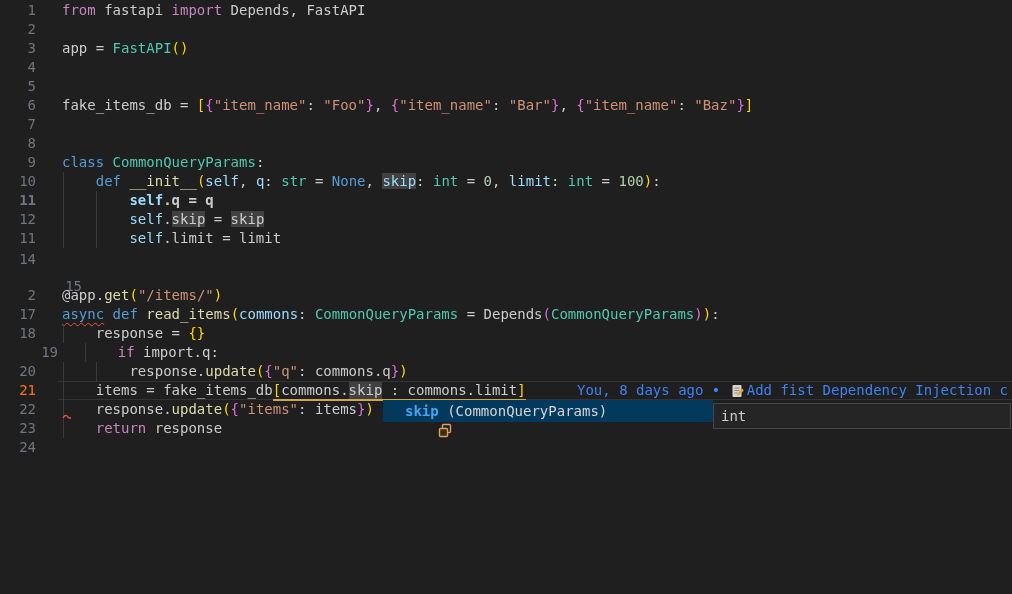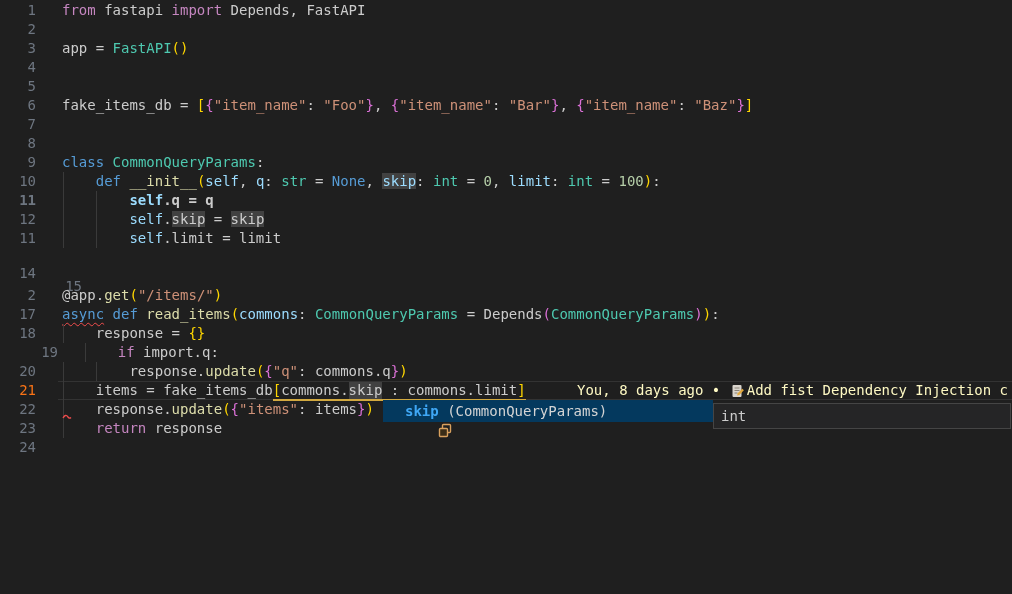--- a/index.html
+++ b/index.html
@@ -34,21 +34,21 @@
   .txt{color:#CCCCCC}
   .b1{color:#FFD700}
   .b2{color:#DA70D6}
   .hl{background:#414141;}
   .u{border-bottom:2px solid #D2A940;padding-bottom:1px;}
   .sq{text-decoration:underline;text-decoration-style:wavy;text-decoration-color:#F14C4C;text-decoration-thickness:1px;text-underline-offset:3px;}
   .err-svg{position:absolute;}
   
   #blame{
     position:absolute;top:381px;left:577px;height:19px;line-height:19px;
-    color:#fef9c3;white-space:pre;display:flex;align-items:center;gap:2px;
+    color:#3b82f6;white-space:pre;display:flex;align-items:center;gap:2px;
   }
   #blame .blame-txt{white-space:pre;}
   
   #suggest-row{
     position:absolute;left:383px;top:400px;width:330px;height:22px;
     background:#04395e;display:flex;align-items:center;
     color:#d4d4d4;white-space:pre;cursor:pointer;
   }
   #suggest-row .sugg-icon{width:16px;height:16px;margin:0 3px 0 3px;flex:0 0 16px;}
   #suggest-row .sugg-label{color:#3FA7F5;font-weight:bold;}
@@ -70,21 +70,21 @@
       <div class="line-row" style="top: 58px;"><div class="gutter-num">4</div><div class="code-text"></div></div>
       <div class="line-row" style="top: 77px;"><div class="gutter-num">5</div><div class="code-text"></div></div>
       <div class="line-row" style="top: 96px;"><div class="gutter-num">6</div><div class="code-text"><span class="tok txt">fake_items_db = </span><span class="tok b1">[</span><span class="tok b2">{</span><span class="tok str">"item_name"</span><span class="tok txt">: </span><span class="tok str">"Foo"</span><span class="tok b2">}</span><span class="tok txt">, </span><span class="tok b2">{</span><span class="tok str">"item_name"</span><span class="tok txt">: </span><span class="tok str">"Bar"</span><span class="tok b2">}</span><span class="tok txt">, </span><span class="tok b2">{</span><span class="tok str">"item_name"</span><span class="tok txt">: </span><span class="tok str">"Baz"</span><span class="tok b2">}</span><span class="tok b1">]</span></div></div>
       <div class="line-row" style="top: 115px;"><div class="gutter-num">7</div><div class="code-text"></div></div>
       <div class="line-row" style="top: 134px;"><div class="gutter-num">8</div><div class="code-text"></div></div>
       <div class="line-row" style="top: 153px;"><div class="gutter-num">9</div><div class="code-text"><span class="tok kw2">class</span><span class="tok txt"> </span><span class="tok cls">CommonQueryParams</span><span class="tok txt">:</span></div></div>
       <div class="line-row" style="top: 172px;"><div class="gutter-num">10</div><div class="guide" style="left: 62.5px;"></div><div class="code-text"><span class="tok txt">    </span><span class="tok kw2">def</span><span class="tok txt"> </span><span class="tok fn">__init__</span><span class="tok b1">(</span><span class="tok param">self</span><span class="tok txt">, </span><span class="tok param">q</span><span class="tok txt">: </span><span class="tok cls">str</span><span class="tok txt"> = </span><span class="tok kw2">None</span><span class="tok txt">, </span><span class="tok param hl">skip</span><span class="tok txt">: </span><span class="tok cls">int</span><span class="tok txt"> = </span><span class="tok num">0</span><span class="tok txt">, </span><span class="tok param">limit</span><span class="tok txt">: </span><span class="tok cls">int</span><span class="tok txt"> = </span><span class="tok num">100</span><span class="tok b1">)</span><span class="tok txt">:</span></div></div>
       <div class="line-row" style="top: 191px; font-weight: bold;"><div class="gutter-num">11</div><div class="guide" style="left: 62.5px;"></div><div class="guide" style="left: 96.2px;"></div><div class="code-text"><span class="tok txt">        </span><span class="tok param">self</span><span class="tok txt">.q = q</span></div></div>
       <div class="line-row" style="top: 210px;"><div class="gutter-num">12</div><div class="guide" style="left: 62.5px;"></div><div class="guide" style="left: 96.2px;"></div><div class="code-text"><span class="tok txt">        </span><span class="tok param">self</span><span class="tok txt">.</span><span class="tok txt hl">skip</span><span class="tok txt"> = </span><span class="tok txt hl">skip</span></div></div>
       <div class="line-row" style="top: 229px;"><div class="gutter-num">11</div><div class="guide" style="left: 62.5px;"></div><div class="guide" style="left: 96.2px;"></div><div class="code-text"><span class="tok txt">        </span><span class="tok param">self</span><span class="tok txt">.limit = limit</span></div></div>
-      <div class="line-row" style="top: 264px;"><div class="gutter-num">14</div><div class="code-text"></div></div>
+      <div class="line-row" style="top: 250px;"><div class="gutter-num">14</div><div class="code-text"></div></div>
       <div class="line-row" style="top: 277px; margin-left: 46px;"><div class="gutter-num">15</div><div class="code-text"></div></div>
       <div class="line-row" style="top: 286px;"><div class="gutter-num">2</div><div class="code-text"><span class="tok txt">@app.</span><span class="tok fn">get</span><span class="tok b1">(</span><span class="tok str">"/items/"</span><span class="tok b1">)</span></div></div>
       <div class="line-row" style="top: 305px;"><div class="gutter-num">17</div><div class="code-text"><span class="tok kw2 sq">async</span><span class="tok txt"> </span><span class="tok kw2">def</span><span class="tok txt"> </span><span class="tok fn">read_items</span><span class="tok b1">(</span><span class="tok param">commons</span><span class="tok txt">: </span><span class="tok cls">CommonQueryParams</span><span class="tok txt"> = </span><span class="tok txt">Depends</span><span class="tok b2">(</span><span class="tok cls">CommonQueryParams</span><span class="tok b2">)</span><span class="tok b1">)</span><span class="tok txt">:</span></div></div>
       <div class="line-row" style="top: 324px;"><div class="gutter-num">18</div><div class="guide" style="left: 62.5px;"></div><div class="code-text"><span class="tok txt">    response = </span><span class="tok b1">{}</span></div></div>
       <div class="line-row" style="top: 343px; margin-left: 22px;"><div class="gutter-num">19</div><div class="guide" style="left: 62.5px;"></div><div class="code-text"><span class="tok txt">    </span><span class="tok kw1">if</span><span class="tok txt"> import.q:</span></div></div>
       <div class="line-row" style="top: 362px;"><div class="gutter-num">20</div><div class="guide" style="left: 62.5px;"></div><div class="guide" style="left: 96.2px;"></div><div class="code-text"><span class="tok txt">        response.</span><span class="tok fn">update</span><span class="tok b1">(</span><span class="tok b2">{</span><span class="tok str">"q"</span><span class="tok txt">: commons.q</span><span class="tok b2">}</span><span class="tok b1">)</span></div></div>
       <div class="line-row current" style="top: 381px;"><div class="row-bg"></div><div class="gutter-num active">21</div><div class="guide" style="left: 62.5px;"></div><div class="code-text"><span class="tok txt">    items = fake_items_db</span><span class="tok b1 u">[</span><span class="tok txt u">commons.</span><span class="tok txt hl u">skip</span><span class="tok txt u"> : commons.limit</span><span class="tok b1 u">]</span></div></div>
       <div class="line-row" style="top: 400px;"><div class="gutter-num">22</div><div class="guide" style="left: 62.5px;"></div><div class="code-text"><span class="tok txt">    response.</span><span class="tok fn">update</span><span class="tok b1">(</span><span class="tok b2">{</span><span class="tok str">"items"</span><span class="tok txt">: items</span><span class="tok b2">}</span><span class="tok b1">)</span></div><svg width="12" height="6" viewBox="0 0 12 6" class="err-svg" style="left: 62px; top: 13px;">
           <path d="M1 5 Q 3.5 0.5 6 4 Q 7.5 6 9 4.5" fill="none" stroke="#F14C4C" stroke-width="1.3"></path>
         </svg></div>

